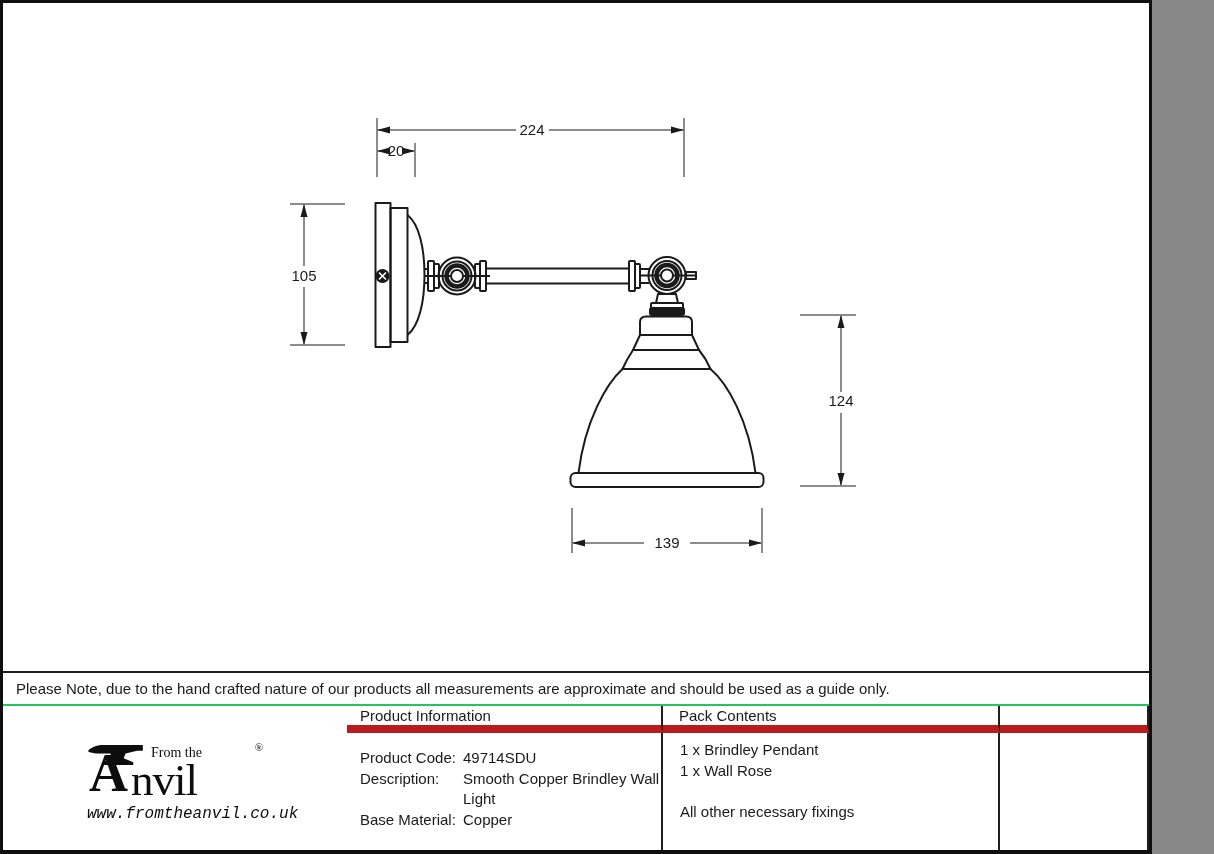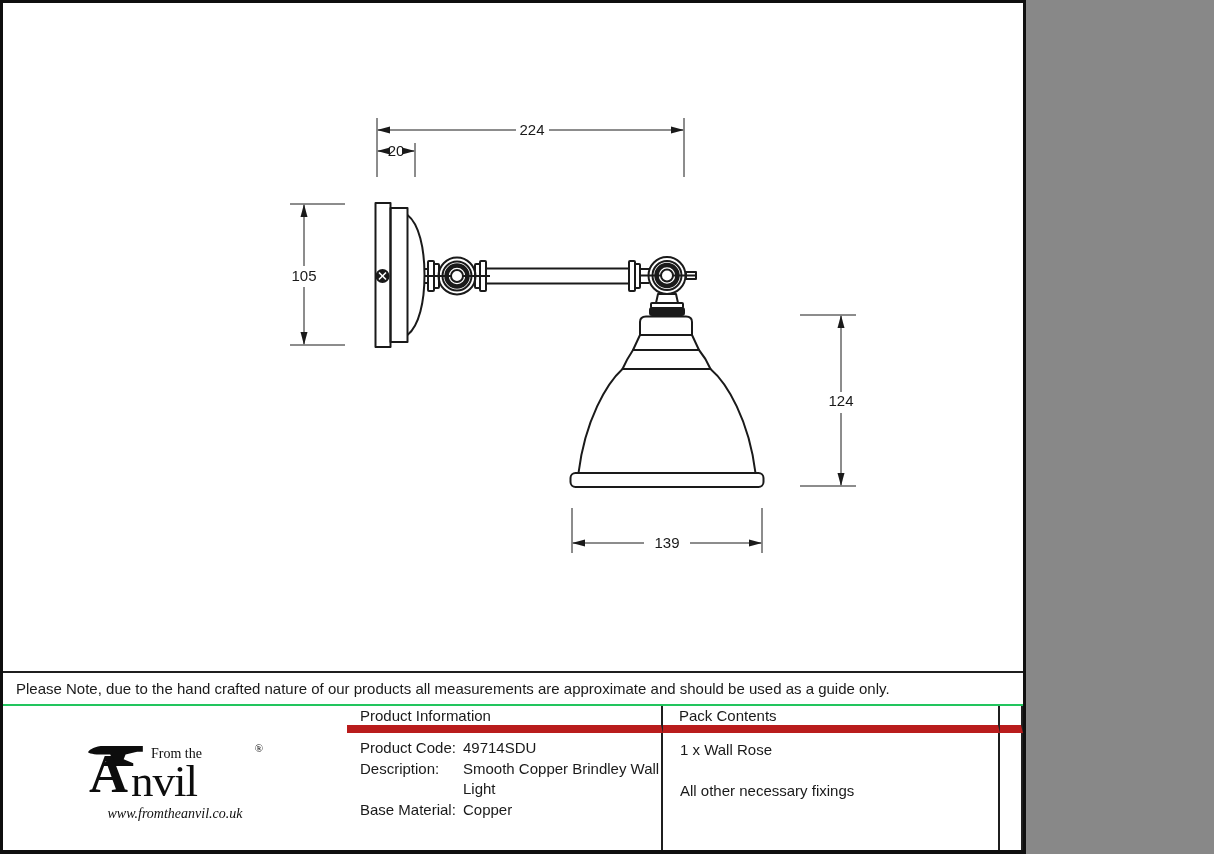--- a/index.html
+++ b/index.html
@@ -1,18 +1,18 @@
 <!DOCTYPE html>
 <html><head>
 <meta charset="utf-8">
 <style>
   html,body{margin:0;padding:0;background:#888;}
   .page{
     position:relative;
-    width:1026px;height:854px;
+    width:1152px;height:854px;
     box-sizing:border-box;
     background:#fff;
     border:3px solid #0f0f0f;
     border-bottom-width:4px;
     font-family:"Liberation Sans",sans-serif;
     color:#1a1a1a;
     overflow:hidden;
   }
   .drawing-svg{position:absolute;top:0;left:0;}
   .dim-text{font-family:"Liberation Sans",sans-serif;font-size:15px;fill:#1a1a1a;}
@@ -32,21 +32,21 @@
     position:absolute;left:0;right:0;top:33px;bottom:0;
     display:grid;
     grid-template-columns:344px 316px 337px 1fr;
     grid-template-rows:27px auto;
   }
   .cell{box-sizing:border-box;}
   .bR{border-right:2px solid #1f1f1f;}
   .bB{border-bottom:8px solid #b91c1c;}
   .hcell{display:flex;align-items:center;padding-left:13px;}
   .hcell2{padding-left:16px;align-items:center;}
-  .body-cell{padding:5px 0 0 13px;line-height:20.5px;}
+  .body-cell{padding:15px 0 0 13px;line-height:20.5px;}
   .pack-cell{padding:7px 0 0 17px;line-height:20.5px;}
   .prow{display:flex;}
   .plabel{width:103px;flex:0 0 103px;}
   .logo-cell{
     grid-row:1 / 3;
     display:flex;align-items:center;justify-content:center;
     padding-top:8px;
   }
   
   .logo{position:relative;width:176px;font-family:"Liberation Serif",serif;color:#0d0d0d;}
@@ -57,22 +57,22 @@
     font-size:54px;font-weight:bold;line-height:1;letter-spacing:-2px;
   }
   .logo-rest{
     position:absolute;left:44px;top:16px;
     font-size:45px;line-height:1;letter-spacing:-1px;
   }
   .from-the{position:absolute;left:64px;top:3px;font-size:14px;}
   .reg-mark{position:absolute;right:0px;top:-1px;font-size:11px;}
   .logo-url{
     margin-top:5px;text-align:center;
-    font-family:Liberation Serif, serif;font-style:italic;
-    font-size:14px;letter-spacing:0px;white-space:nowrap;
+    font-family:Liberation Mono, monospace;font-style:italic;
+    font-size:16px;letter-spacing:0px;white-space:nowrap;
   }
 </style>
 </head>
 <body>
 
 <div class="page">
 
   <svg class="drawing-svg" width="1208" height="665" viewBox="3 3 1208 665" fill="none" stroke="#1a1a1a" stroke-width="2" stroke-linejoin="round" stroke-linecap="butt">
 
     <g stroke-width="1">
@@ -217,20 +217,23 @@
           <span class="pvalue">Smooth Copper Brindley Wall Light</span>
         </div>
           <div class="prow">
           <span class="plabel">Base Material:</span>
           <span class="pvalue">Copper</span>
         </div>
         </div>
 
       <div class="cell bR pack-cell">
           <div class="pack-line">
+          <span>1 x Brindley Pendant</span>
+        </div>
+          <div class="pack-line">
           <span>1 x Wall Rose</span>
         </div>
           <div class="pack-line">
           <span>&nbsp;</span>
         </div>
           <div class="pack-line">
           <span>All other necessary fixings</span>
         </div>
         </div>
 

